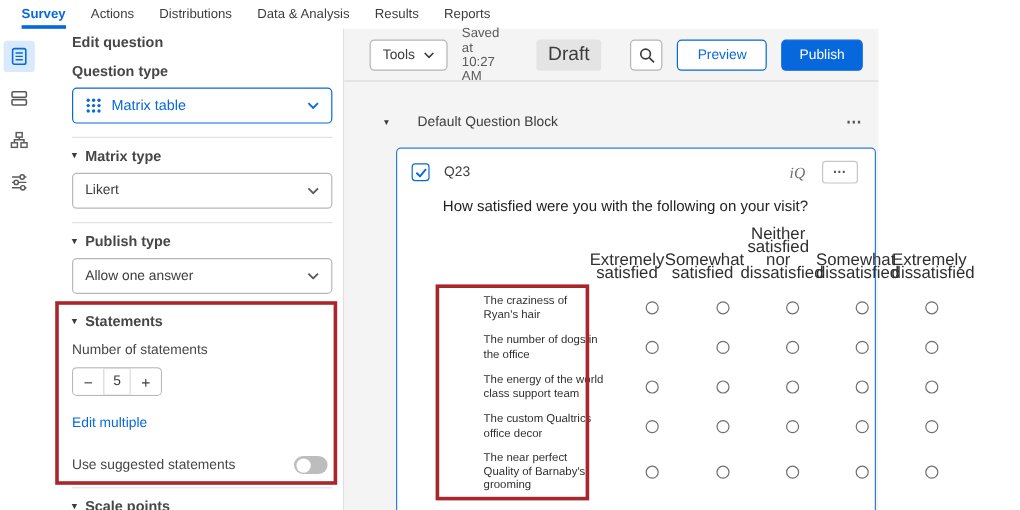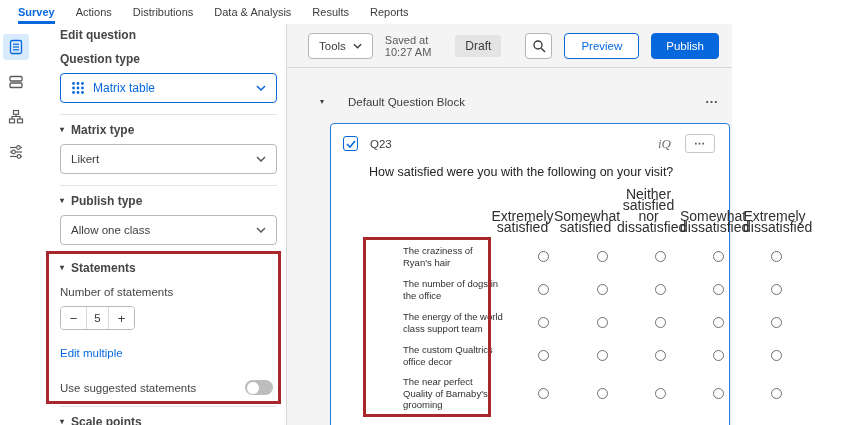--- a/index.html
+++ b/index.html
@@ -49,21 +49,21 @@
 
   
   .main-area { flex:1; min-width:0; background:#f4f4f4; display:flex; flex-direction:column; }
   .toolbar { height:44px; flex:0 0 44px; display:flex; align-items:center; gap:12px; padding:0 13px 0 21px; border-bottom:1px solid #d9d9d9; }
   .btn { height:26px; display:inline-flex; align-items:center; border-radius:4px; font-size:11.5px; cursor:pointer; white-space:nowrap; }
   .btn-default { background:#fff; border:1px solid #b4b4b4; color:#3c3c3c; padding:0 10px; gap:7px; }
   .btn-outline { background:#fff; border:1px solid #0768dd; color:#0768dd; padding:0 16px; }
   .btn-primary { background:#0768dd; border:1px solid #0768dd; color:#fff; padding:0 14px; }
   .icon-btn { width:27px; height:26px; flex:0 0 27px; background:#fff; border:1px solid #b4b4b4; border-radius:4px; display:flex; align-items:center; justify-content:center; cursor:pointer; }
   .saved-status { font-size:11px; color:#5a5a5a; }
-  .draft-badge { background:#e4e4e4; border-radius:3px; padding:4px 10px; font-size:12px; color:#3c3c3c; }
+  .draft-badge { background:#e4e4e4; border-radius:3px; padding:4px 10px; font-size:16px; color:#3c3c3c;margin-left:12px; }
   .spacer { flex:1; }
 
   .content { flex:1; padding:26px 2px 0 33px; }
   .block-header { display:flex; align-items:center; font-size:11.5px; color:#3c3c3c; padding-right:11px; }
   .block-caret { margin-right:24px; cursor:pointer; }
   .menu-dots { color:#555; font-size:13px; letter-spacing:1px; cursor:pointer; font-weight:bold; }
   .block-header .menu-dots { margin-left:auto; }
 
   .question-card { margin:14px 0 0 10px; background:#fff; border:1px solid #2b7de1; border-radius:4px; padding:10px 12px 14px 12px; }
   .card-header { display:flex; align-items:center;justify-content:flex-end; }
@@ -178,21 +178,21 @@
         </span>
       </div>
 
       <div class="divider"></div>
 
       <div class="section-header">
         <span class="caret">▾</span>
         <span>Publish type</span>
       </div>
       <div class="dropdown">
-        <span>Allow one class</span>
+        <span>Allow one answer</span>
         <span class="chev">
           <svg width="10" height="6" viewBox="0 0 10 6">
               <path d="M1 1l4 4 4-4" fill="none" stroke="currentColor" stroke-width="1.5"></path>
             </svg>
         </span>
       </div>
 
       <div class="statements-section">
         <div class="section-header" style="margin-top:0;">
           <span class="caret">▾</span>

